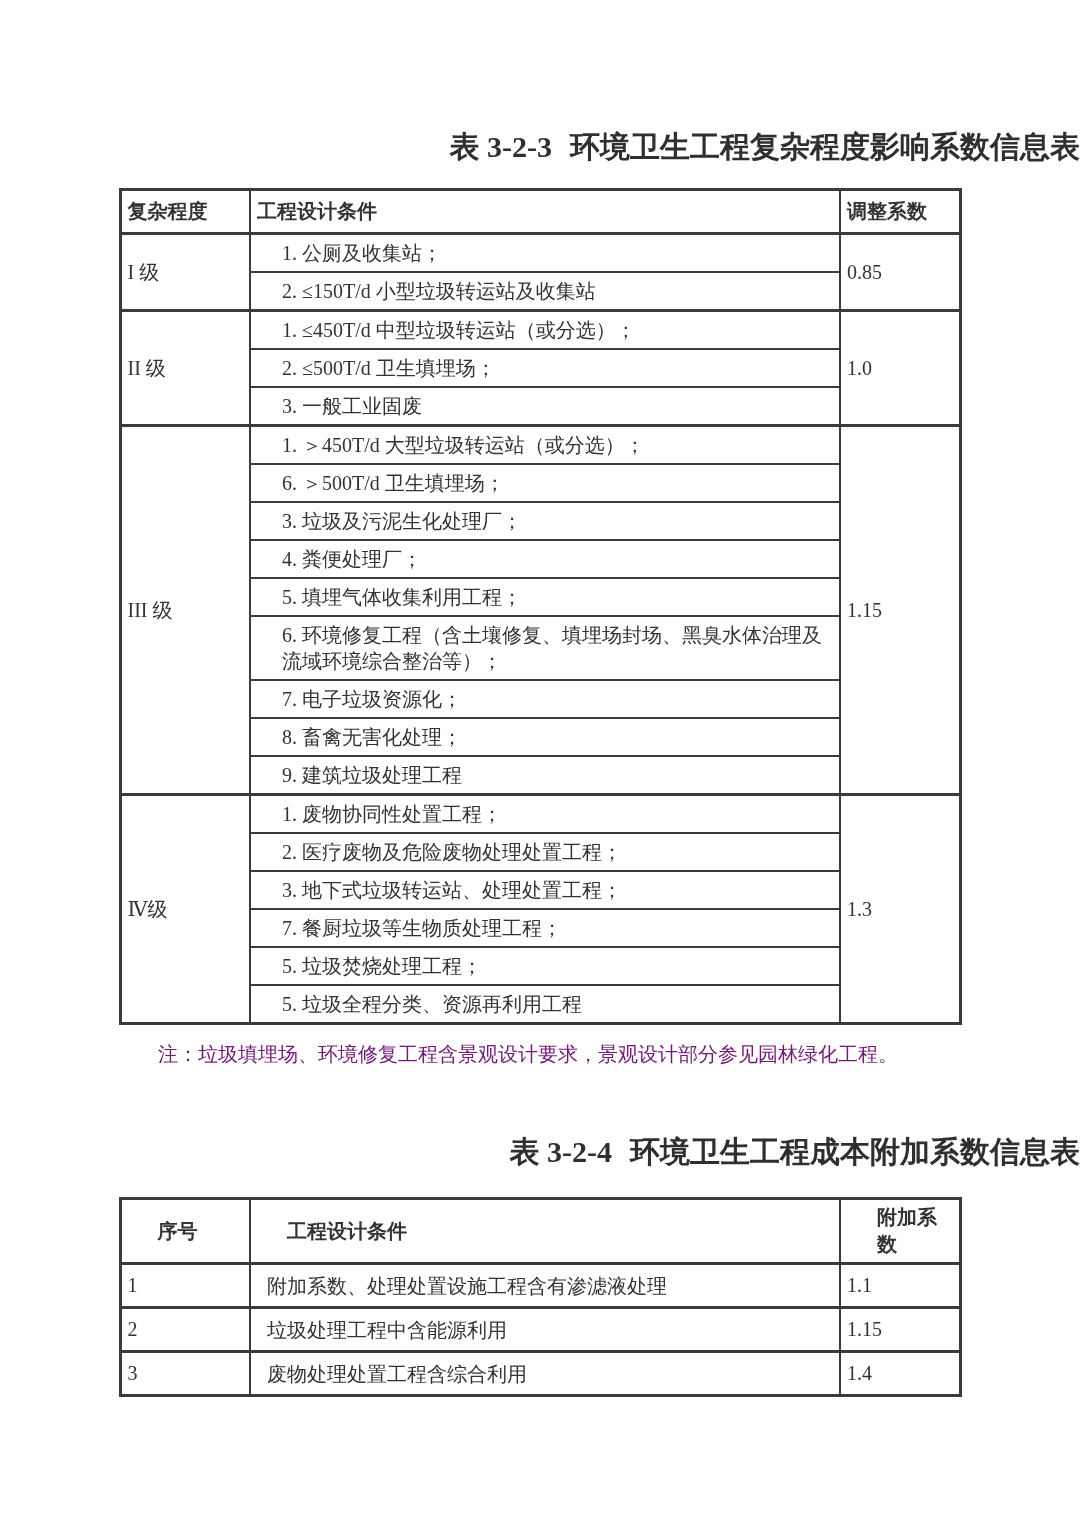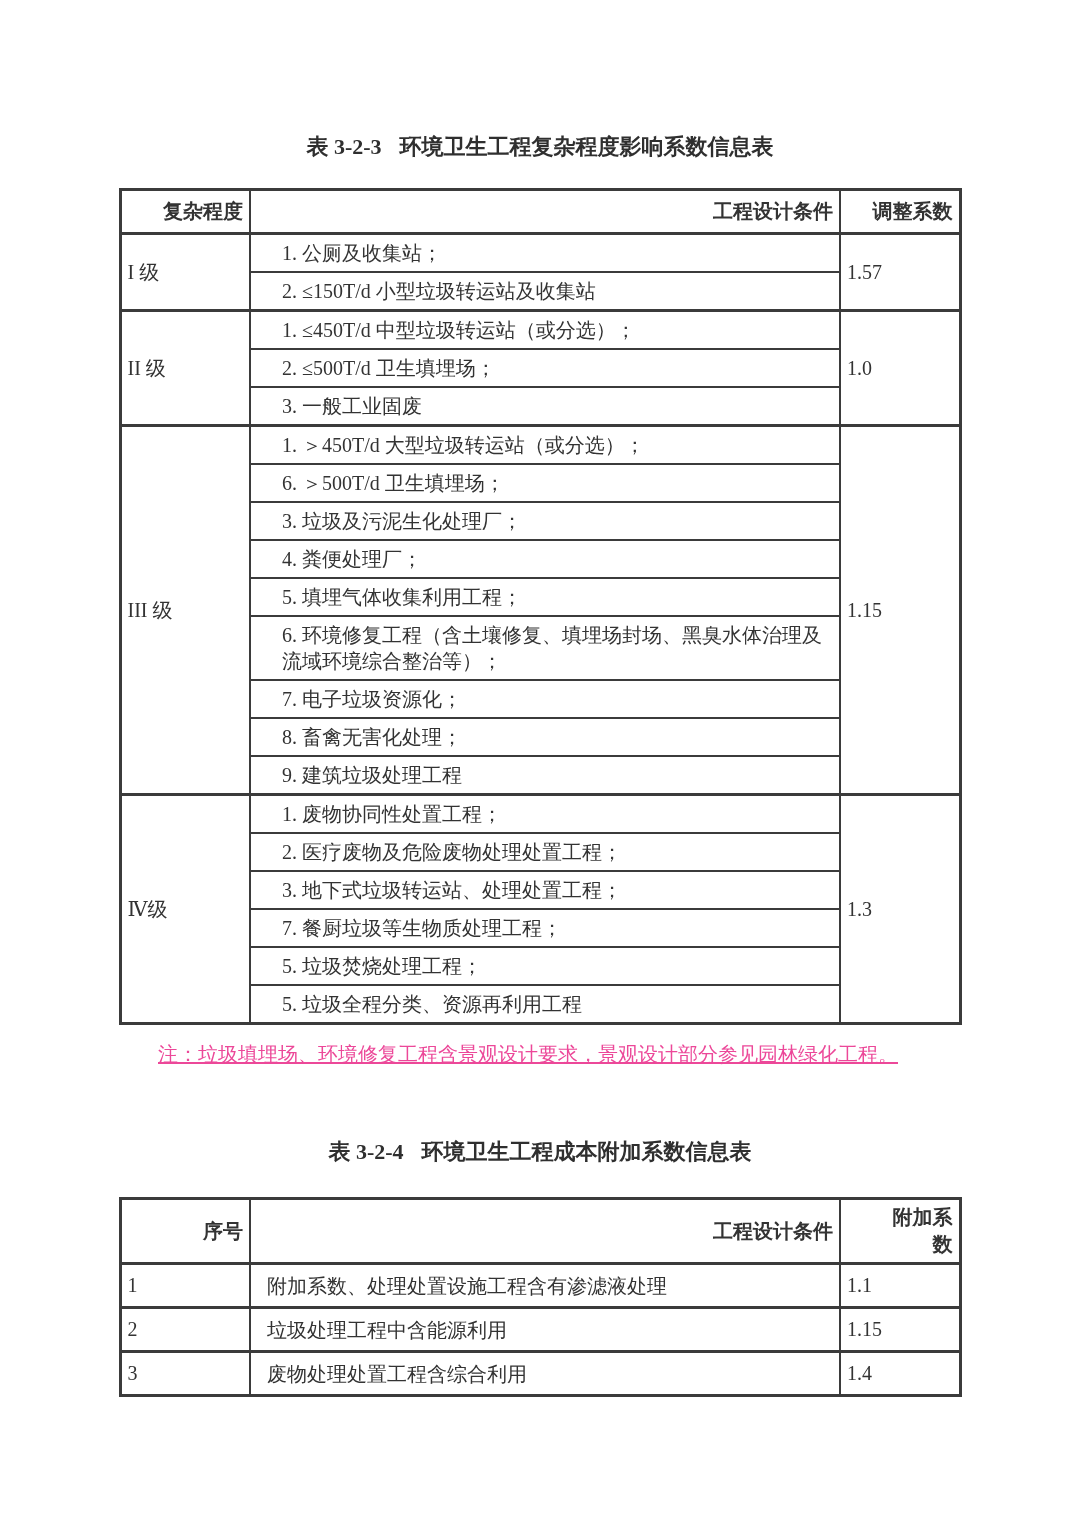--- a/index.html
+++ b/index.html
@@ -10,22 +10,22 @@
     font-family: "Liberation Serif", "DejaVu Serif", serif;
     color: #333333;
     position: relative;
   }
   .page {
     width: 1080px;
     min-height: 1526px;
     padding-top: 132px;
   }
   .doc-title {
-    text-align: center;
-    font-size: 22px;
+    text-align: right;
+    font-size: 30px;
     font-weight: bold;
     color: #2f2f2f;
     line-height: 30px;
   }
   .doc-title .title-label { margin-right: 18px; }
   table {
     width: 840px;
     margin: 26px auto 0 auto;
     border-collapse: collapse;
     table-layout: fixed;
@@ -35,42 +35,41 @@
   col.c-cond  { width: 590px; }
   col.c-coef  { width: 120px; }
   th, td {
     border: 2px solid #3b3b3b;
     font-size: 20px;
     color: #333333;
     vertical-align: middle;
   }
   th {
     font-weight: bold;
-    text-align: right;
+    text-align: left;
     height: 44px;
     padding: 4px 6px;
   }
   td.level-cell, td.coef-cell, td.no-cell {
     padding: 4px 6px;
   }
   td.cond-cell {
     text-align: left;
     padding: 5px 14px 5px 31px;
     line-height: 26px;
     height: 38px;
   }
   tr.group-start td { border-top: 3px solid #3b3b3b; }
   .note {
     width: 840px;
     margin: 16px auto 0 auto;
     padding-left: 38px;
     font-size: 20px;
     line-height: 26px;
-    color: #ec4899;
-    text-decoration: underline;
+    color: #701a75;
   }
   .title-2 { margin-top: 70px; }
   table.table-2 { margin-top: 30px; }
   table.table-2 th { height: 46px; padding-left: 36px; }
   table.table-2 td { height: 44px; }
   table.table-2 td.cond-cell { padding: 6px 14px 6px 16px; }
   tr.t2-row td { border-top: 3px solid #3b3b3b; }
 </style>
 </head>
 <body>
@@ -90,21 +89,21 @@
     <tbody>
         <tr>
       <th>复杂程度</th>
       <th>工程设计条件</th>
       <th>调整系数</th>
     </tr>
 
     <tr class="group-start">
       <td class="level-cell" rowspan="2">I 级</td>
       <td class="cond-cell">1. 公厕及收集站；</td>
-      <td class="coef-cell" rowspan="2">1.57</td>
+      <td class="coef-cell" rowspan="2">0.85</td>
     </tr>
     <tr>
       <td class="cond-cell">2. ≤150T/d 小型垃圾转运站及收集站</td>
     </tr>
 
     <tr class="group-start">
       <td class="level-cell" rowspan="3">II 级</td>
       <td class="cond-cell">1. ≤450T/d 中型垃圾转运站（或分选）；</td>
       <td class="coef-cell" rowspan="3">1.0</td>
     </tr>

